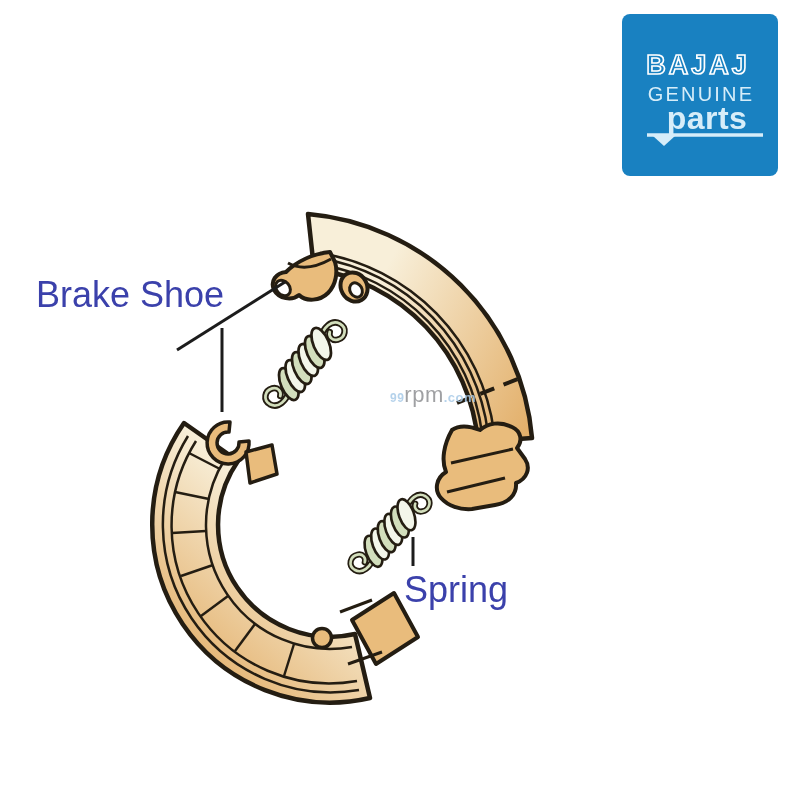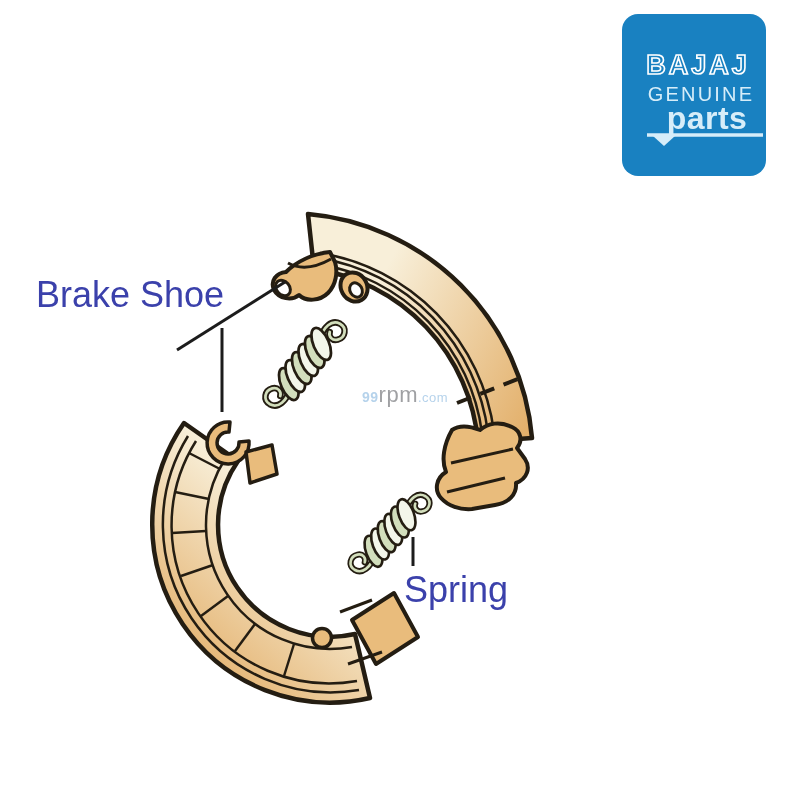--- a/index.html
+++ b/index.html
@@ -30,28 +30,28 @@
   }
   #brake-shoe-label{left:36px;top:276px;}
   #spring-label{left:404px;top:571px;}
 
   .watermark{
     position:absolute;left:362px;top:382px;
     display:flex;align-items:baseline;
     opacity:.85;white-space:nowrap;
     letter-spacing:.5px;
   }
-  .wm-accent{color:var(--wm-accent,#a9cbe8);font-size:14px;font-weight:bold;}
+  .wm-accent{color:var(--wm-accent,#a9cbe8);font-size:12px;font-weight:bold;margin-left:28px;}
   .wm-mid{color:var(--wm-mid,#8f9093);font-size:22px;font-weight:normal;}
-  .wm-suffix{color:var(--wm-accent,#a9cbe8);font-size:13px;font-weight:normal;}
+  .wm-suffix{color:var(--wm-accent,#a9cbe8);font-size:13px;font-weight:bold;}
 
   .logo{
-    position:absolute;left:622px;top:14px;width:144px;height:162px;
+    position:absolute;left:622px;top:14px;width:156px;height:162px;
     background:var(--logo-bg,#1981c1);
-    border-radius:16px;
+    border-radius:8px;
   }
   .logo-brand{
     font-weight:bold;font-size:27px;letter-spacing:3px;
     fill:none;stroke:#ffffff;stroke-width:1.6;
     font-family:"Liberation Sans", sans-serif;
   }
   .logo-sub{
     font-size:20px;letter-spacing:2.2px;
     fill:var(--logo-fg,#d6edf9);
     font-family:"Liberation Sans", sans-serif;

